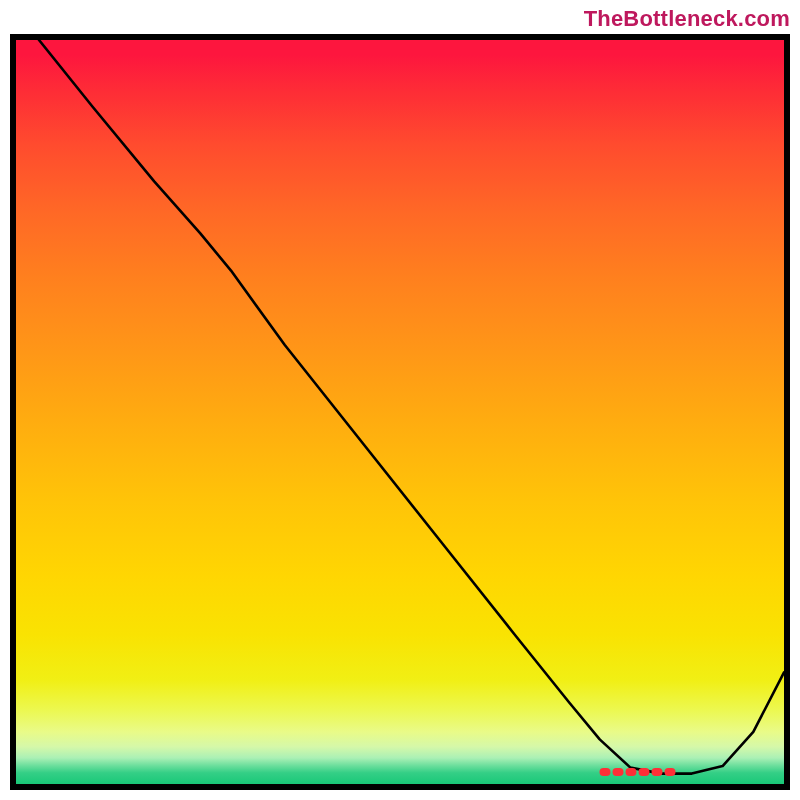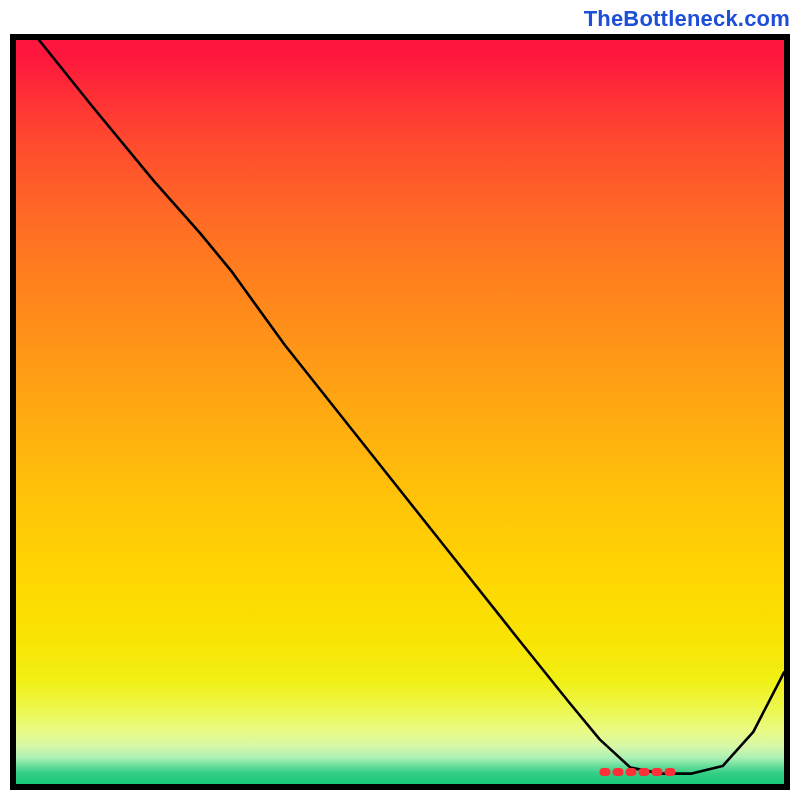--- a/index.html
+++ b/index.html
@@ -15,21 +15,21 @@
     position: relative;
     width: 800px;
     height: 800px;
   }
   .attribution {
     position: absolute;
     top: 6px;
     right: 10px;
     font-size: 22px;
     font-weight: 600;
-    color: #1d4ed8;
+    color: #be185d;
     letter-spacing: 0.2px;
   }
   .frame {
     position: absolute;
     left: 10px;
     top: 34px;
     width: 780px;
     height: 756px;
     box-sizing: border-box;
     border: 6px solid #000;

